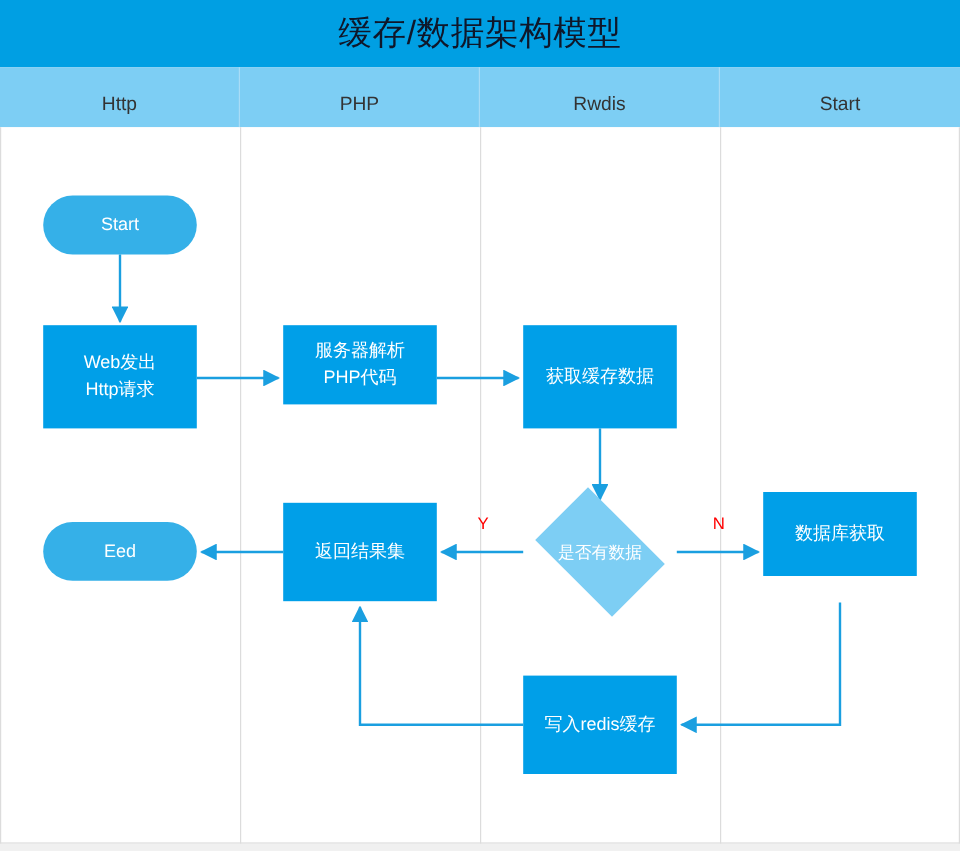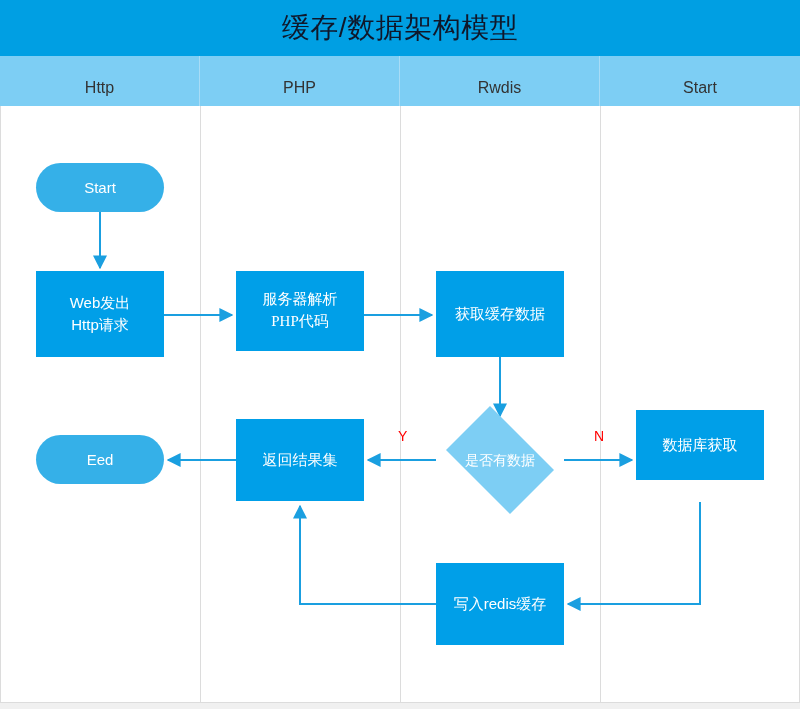--- a/index.html
+++ b/index.html
@@ -176,21 +176,21 @@
     <span>Start</span>
   </div>
 
   <div class="node node-process" style="left:36px; top:271px; width:128px; height:86px;">
     <div>
       <div>Web发出</div>
       <div>Http请求</div>
     </div>
   </div>
 
-  <div class="node node-process" style="left:236px; top:271px; width:128px; height:80px;font-family:Liberation Serif, serif;">
+  <div class="node node-process" style="left:236px; top:271px; width:128px; height:66px;">
     <div>
       <div>服务器解析</div>
       <div>PHP代码</div>
     </div>
   </div>
 
   <div class="node node-process" style="left:436px; top:271px; width:128px; height:86px;">
     <span>获取缓存数据</span>
   </div>
 

